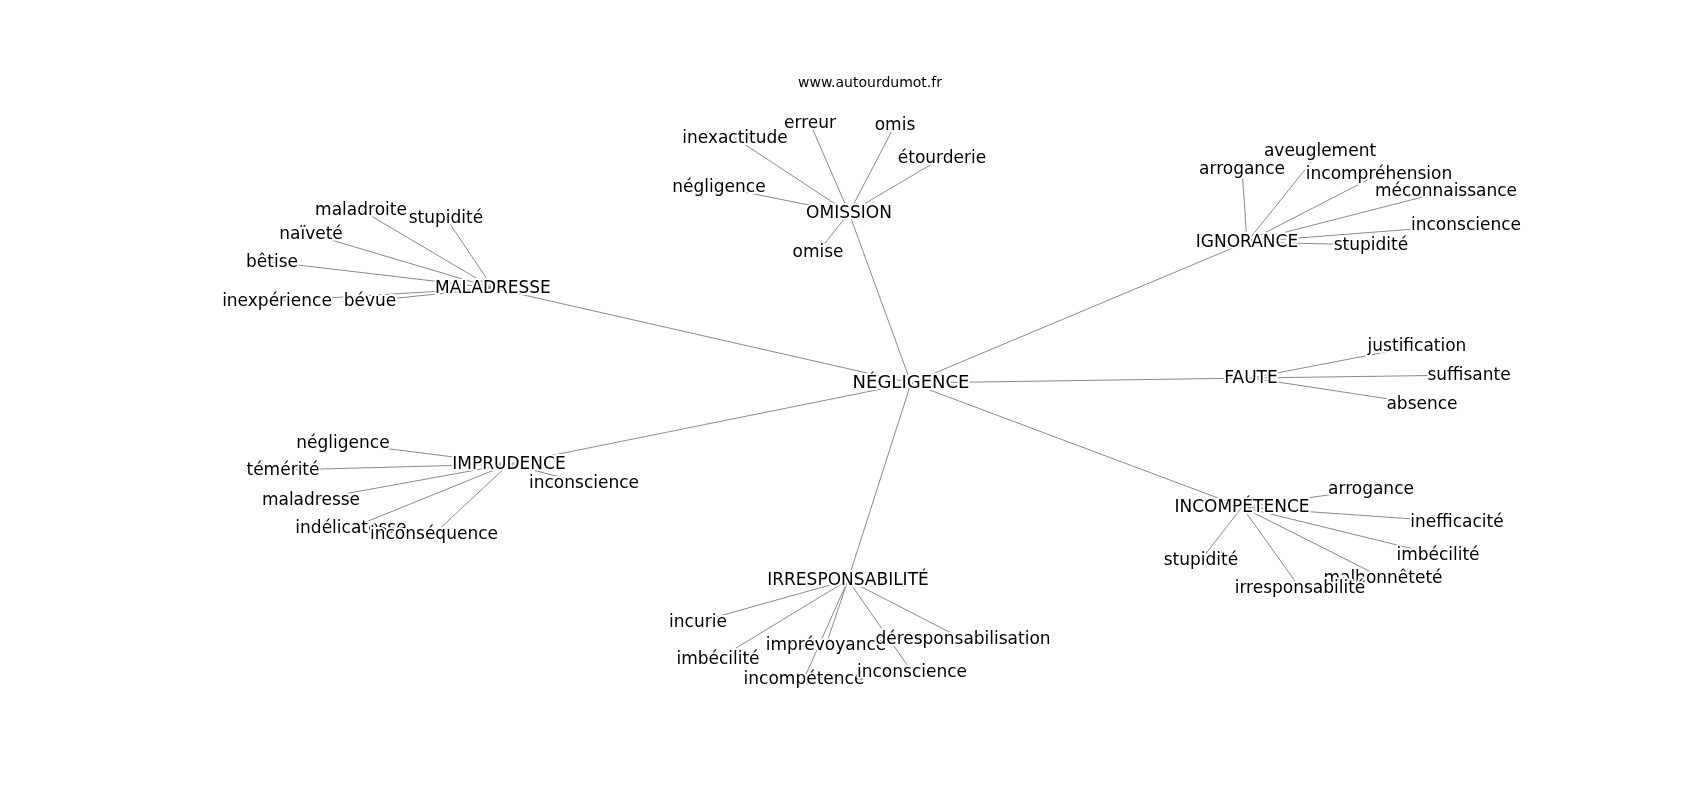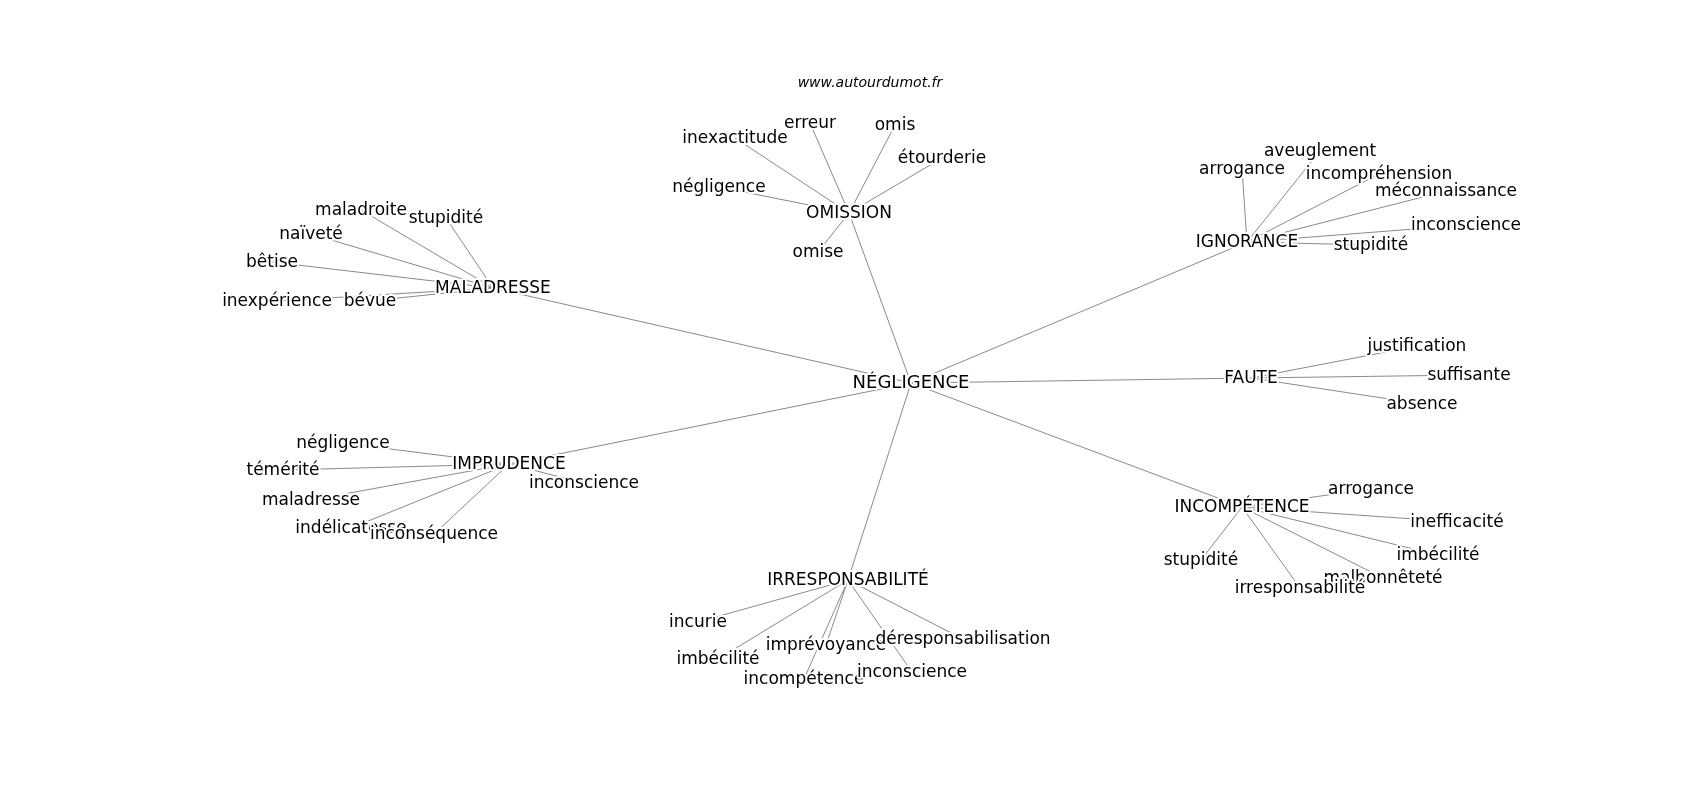--- a/index.html
+++ b/index.html
@@ -31,21 +31,20 @@
   svg line { stroke-width: 1; }
   .watermark {
     position: absolute;
     top: 74px;
     left: 0;
     width: 100%;
     text-align: center;
     font-size: 14px;
     color: #000000;
     pointer-events: none;
-    font-style: italic;
   }
   .watermark span { position: relative; left: 20px; }
 </style>
 </head>
 <body>
 
 <div class="canvas">
   <svg id="graph-svg" width="1700" height="800" viewBox="0 0 1700 800">
       <line x1="911" y1="383" x2="849" y2="213" stroke="#8a8a8a"></line>
       <line x1="849" y1="213" x2="810" y2="123" stroke="#8a8a8a"></line>

